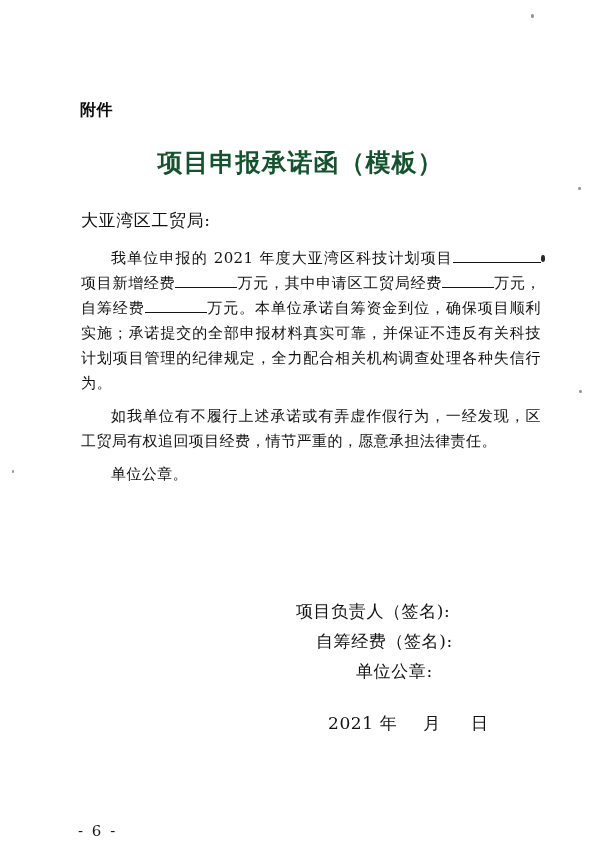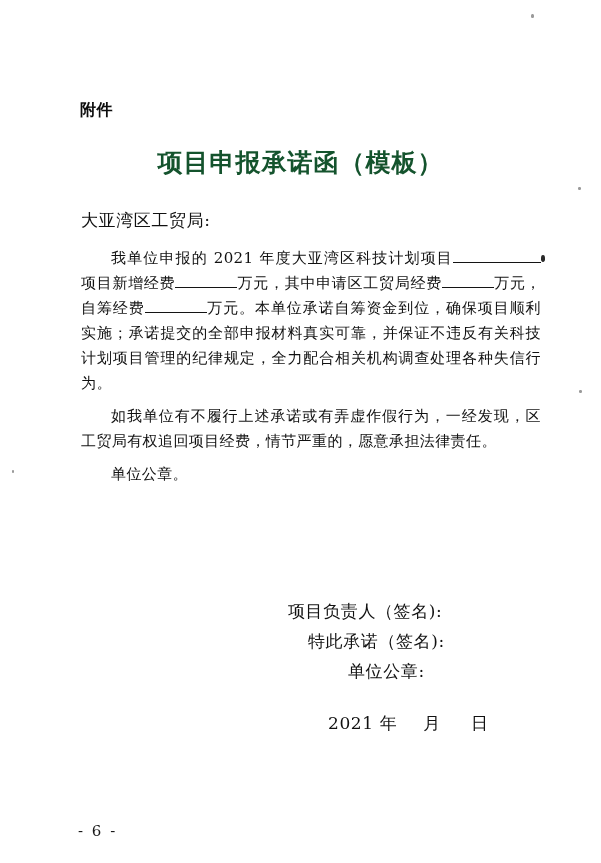--- a/index.html
+++ b/index.html
@@ -75,21 +75,21 @@
     vertical-align: baseline;
     text-indent: 0;
   }
   .blank-lg { width: 88px; }
   .blank-md { width: 62px; }
   .blank-sm { width: 52px; }
 
   
   .sign-block {
     position: absolute;
-    left: 288px;
+    left: 296px;
     top: 596px;
     font-size: 17px;
     line-height: 30px;
     letter-spacing: 0.6px;
   }
   .sign-line-1 { padding-left: 0px; }
   .sign-line-2 { padding-left: 20px; }
   .sign-line-3 { padding-left: 40px; text-align: center; }
 
   .date-line {
@@ -135,21 +135,21 @@
 
     <p class="para"><span>我单位申报的 2021 年度大亚湾区科技计划项目</span><span class="blank blank-lg"></span><span>项目新增经费</span><span class="blank blank-md"></span><span>万元，其中申请区工贸局经费</span><span class="blank blank-sm"></span><span>万元，自筹经费</span><span class="blank blank-md"></span><span>万元。本单位承诺自筹资金到位，确保项目顺利实施；承诺提交的全部申报材料真实可靠，并保证不违反有关科技计划项目管理的纪律规定，全力配合相关机构调查处理各种失信行为。</span></p>
 
     <p class="para">如我单位有不履行上述承诺或有弄虚作假行为，一经发现，区工贸局有权追回项目经费，情节严重的，愿意承担法律责任。</p>
 
     <p class="para">单位公章。</p>
   </div>
 
   <div class="sign-block">
     <div class="sign-line-1">项目负责人（签名):</div>
-    <div class="sign-line-2">特此承诺（签名):</div>
+    <div class="sign-line-2">自筹经费（签名):</div>
     <div class="sign-line-3">单位公章:</div>
   </div>
 
   <div class="date-line"><span>2021</span> <span>年</span><span class="date-gap-1"></span><span>月</span><span class="date-gap-2"></span><span>日</span></div>
 
   <div class="page-footer">- 6 -</div>
 
   <div class="speck" style="left:531px;top:14px;width:3px;height:4px;"></div>
   <div class="speck" style="left:578px;top:187px;width:3px;height:3px;"></div>
   <div class="speck" style="left:541px;top:255px;width:4px;height:7px;background:#2a2a2a;"></div>

